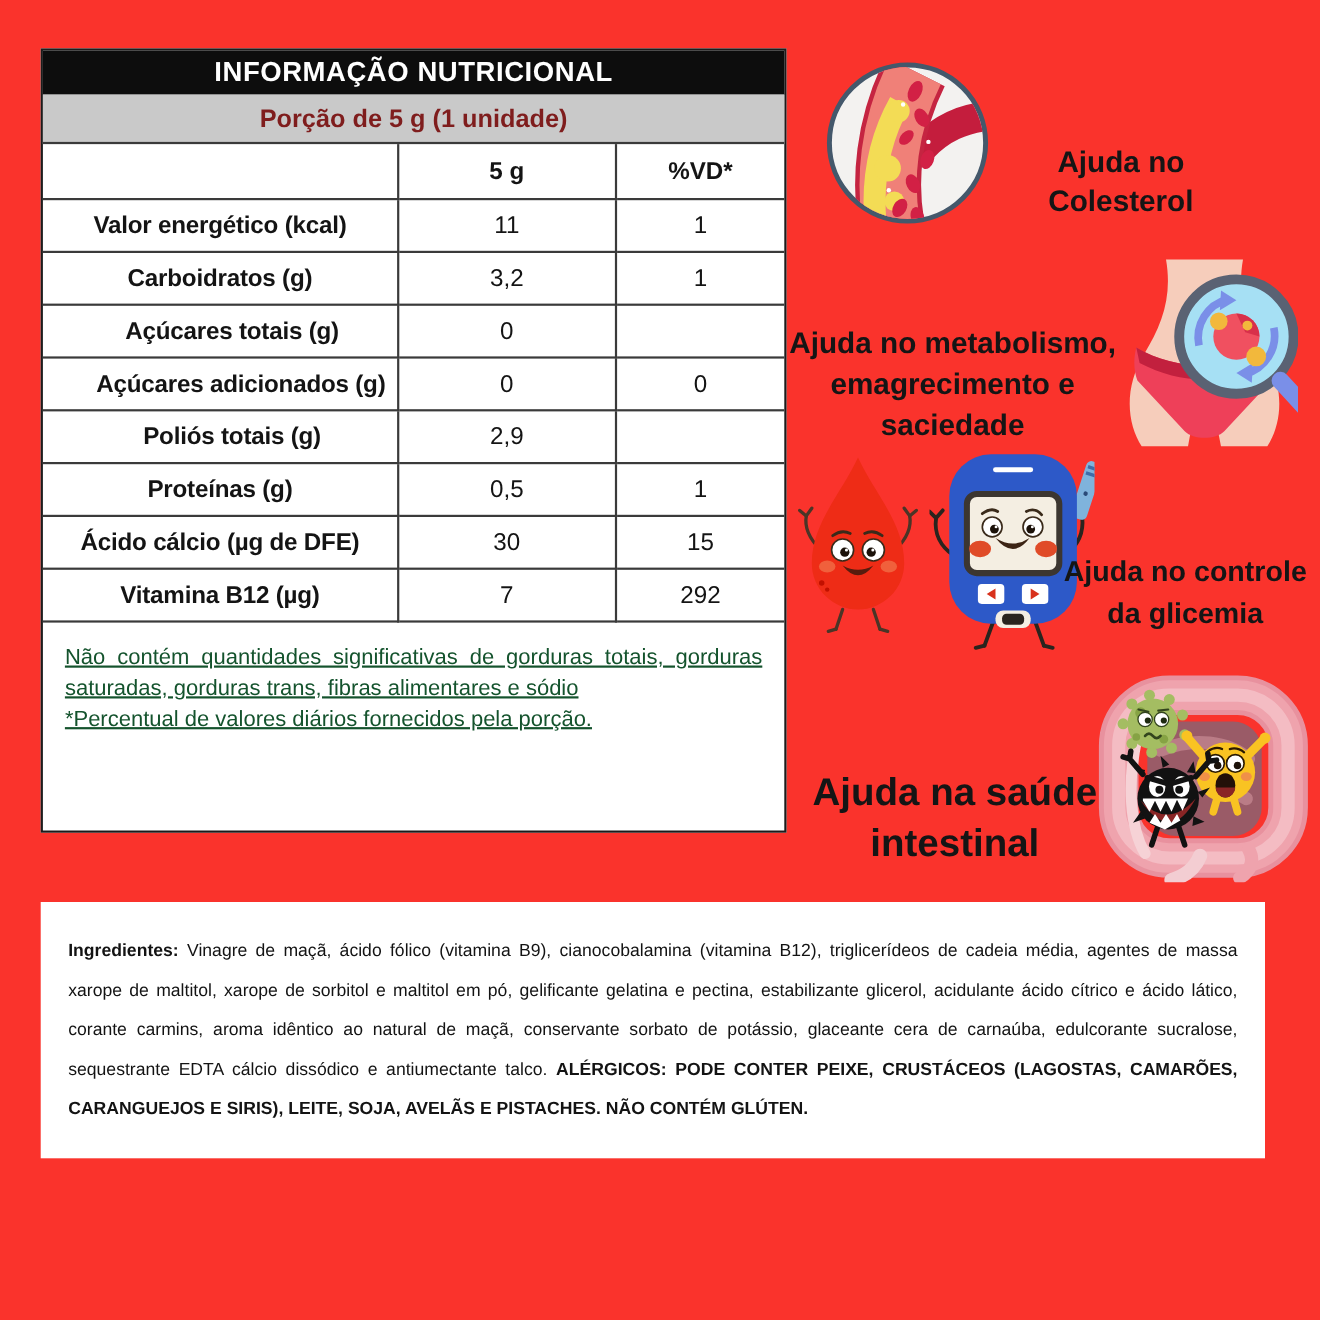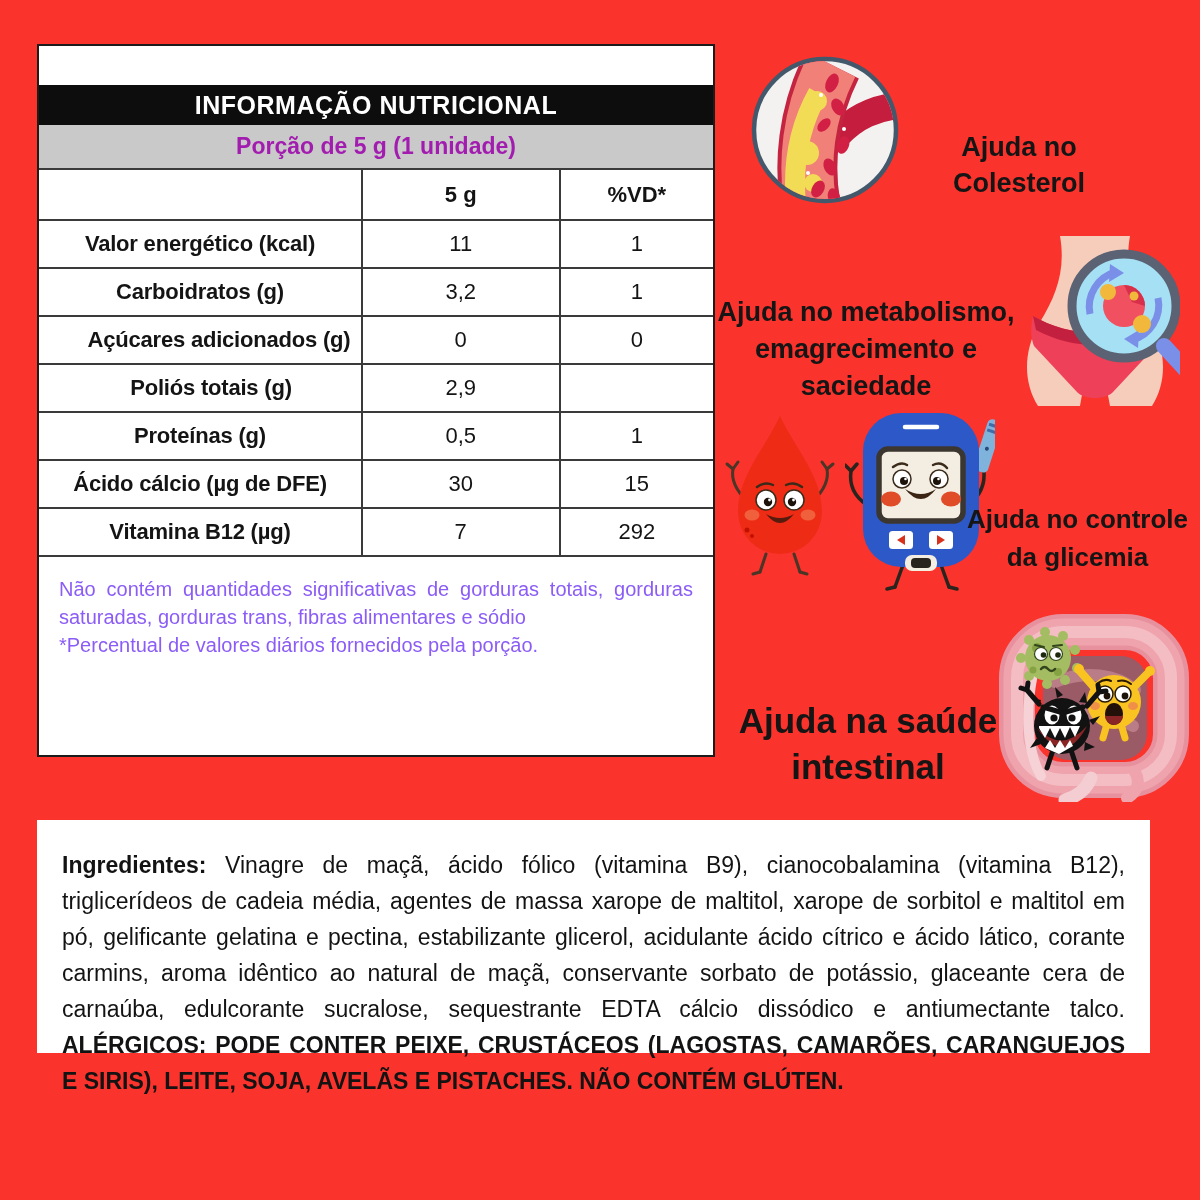--- a/index.html
+++ b/index.html
@@ -14,24 +14,24 @@
   .abs { position:absolute; }
 
   
   .nutrition-card {
     left:37px; top:44px; width:678px; height:713px;
     background:#fff; border:2px solid #1c1c1c;
   }
   .title-bar {
     height:40px; background:#0d0d0d; color:#fff;
     font-size:25px; font-weight:bold; letter-spacing:.5px;
-    display:flex; align-items:center; justify-content:center;margin-top:39px;
+    display:flex; align-items:center; justify-content:center;
   }
   .portion-bar {
-    height:45px; background:#c9c9c9; color:#a21caf;
+    height:45px; background:#c9c9c9; color:#7f1d1d;
     font-size:23px; font-weight:bold;
     display:flex; align-items:center; justify-content:center;
     border-bottom:2px solid #3a3a3a;
   }
   table.nutri {
     width:100%; border-collapse:collapse; table-layout:fixed;border-radius:25px;
   }
   table.nutri col.c-label  { width:322px; }
   table.nutri col.c-amount { width:197px; }
   table.nutri col.c-vd     { width:153px; }
@@ -40,39 +40,39 @@
     text-align:center; vertical-align:middle; color:#141414;
     overflow:hidden; white-space:nowrap;
   }
   table.nutri tr.hdr th { height:50px; font-weight:bold; }
   table.nutri th:first-child, table.nutri td:first-child { border-left:none; }
   table.nutri th:last-child,  table.nutri td:last-child  { border-right:none; }
   table.nutri tr.hdr th { border-top:none; }
   td.lbl { text-align:left; font-weight:bold; padding-left:0; letter-spacing:-0.2px; }
   td.lbl.ind1 { padding-left:22px; }
   td.lbl.ind2 { padding-left:38px; }
-  .notes { padding:18px 20px 0 20px; color:#8b5cf6; }
+  .notes { padding:18px 20px 0 20px; color:#14532d;text-decoration:underline; }
   .notes p { font-size:20px; line-height:28px; text-align:justify; }
 
   
   .benefit-label {
     font-weight:bold; color:#151515; text-align:center;margin-top:34px;
   }
   .b1-label { left:928px;  top:95px;  width:182px; font-size:27px; line-height:36px; }
   .b2-label { left:712px;  top:260px; width:308px; font-size:27px; line-height:37px; }
   .b3-label { left:960px;  top:466px; width:235px; font-size:26px; line-height:38px; }
   .b4-label { left:718px;  top:664px; width:300px; font-size:35px; line-height:46px; }
 
   
   .ingredients-card {
     left:37px; top:820px; width:1113px; height:233px;
     background:#fff; padding:27px 25px;
   }
   .ingredients-card p {
-    font-size:23px; line-height:36px; text-align:justify; color:#131313;
+    font-size:16px; line-height:36px; text-align:justify; color:#131313;
   }
 </style>
 </head>
 <body>
 
 <section class="abs nutrition-card">
   <div class="title-bar">INFORMAÇÃO NUTRICIONAL</div>
   <div class="portion-bar">Porção de 5 g (1 unidade)</div>
 
   <table class="nutri">
@@ -89,20 +89,25 @@
       </tr>
       <tr>
         <td class="lbl">Valor energético (kcal)</td>
         <td>11</td>
         <td>1</td>
       </tr>
       <tr>
         <td class="lbl">Carboidratos (g)</td>
         <td>3,2</td>
         <td>1</td>
+      </tr>
+      <tr>
+        <td class="lbl ind1">Açúcares totais (g)</td>
+        <td>0</td>
+        <td></td>
       </tr>
       <tr>
         <td class="lbl ind2">Açúcares adicionados (g)</td>
         <td>0</td>
         <td>0</td>
       </tr>
       <tr>
         <td class="lbl ind1">Poliós totais (g)</td>
         <td>2,9</td>
         <td></td>

